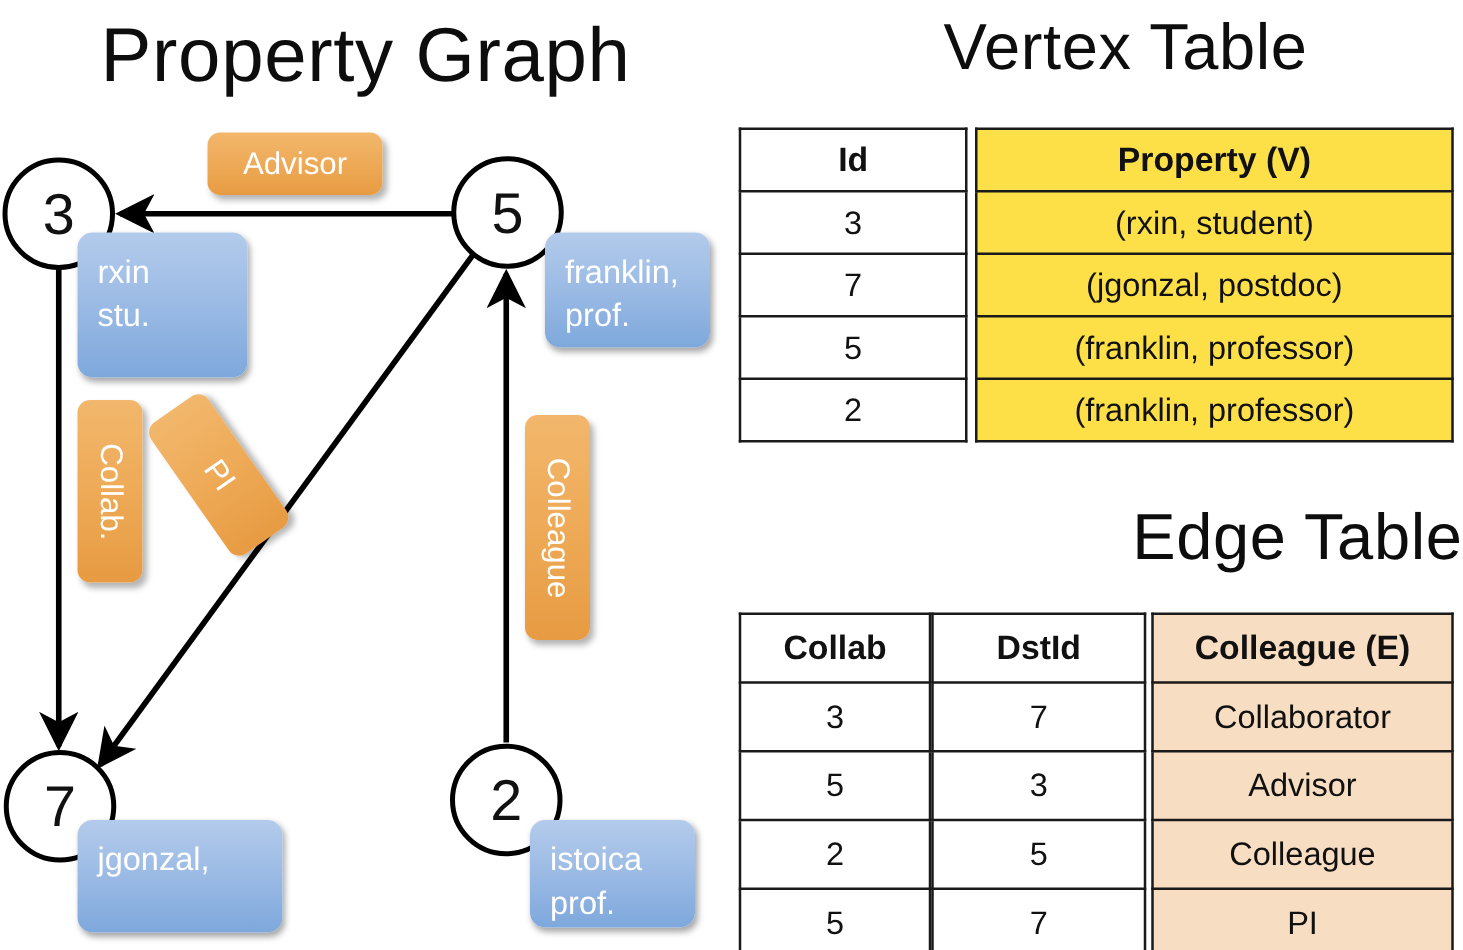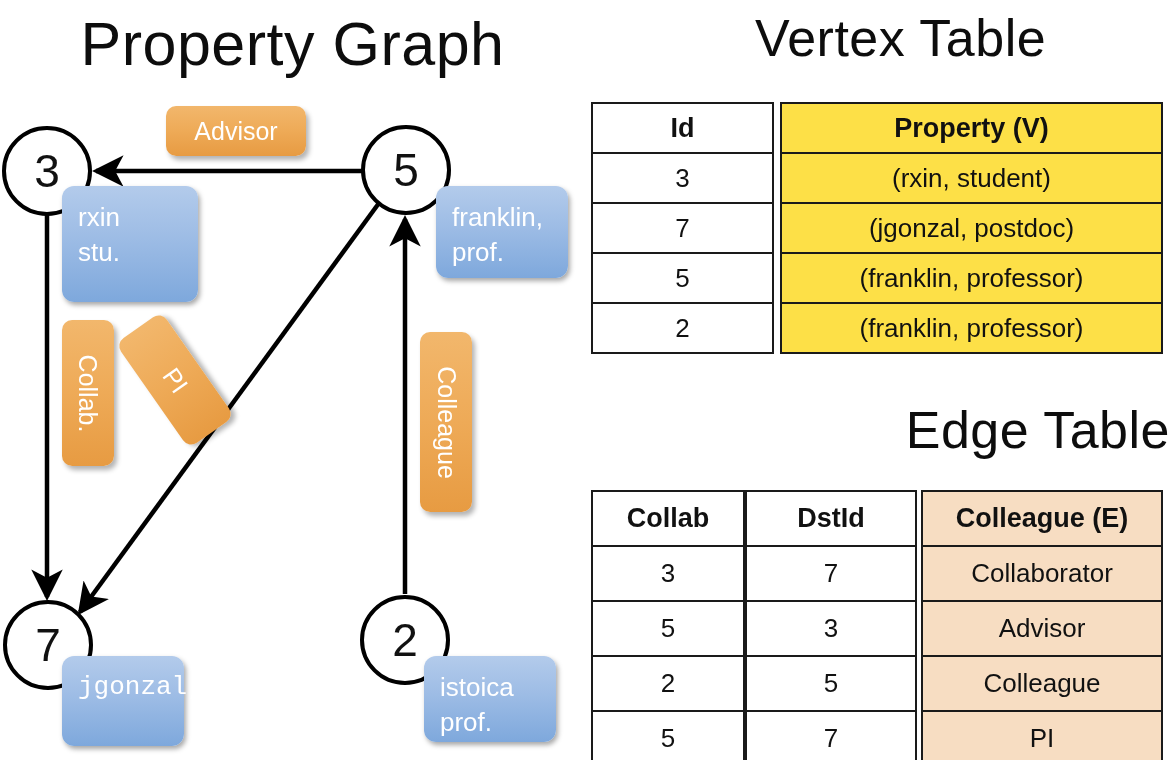--- a/index.html
+++ b/index.html
@@ -28,21 +28,21 @@
   #node-2{left:360px;top:595px;}
 
   
   .vbox{position:absolute;border-radius:12px;box-sizing:border-box;
         background:linear-gradient(to bottom,#b3cbeb 0%,#9dbce5 45%,#7ea8dc 100%);
         box-shadow:2px 3px 5px rgba(0,0,0,.35);
         color:#fff;font-size:26px;font-weight:300;line-height:1.35;
         padding:14px 16px 10px 16px;}
   #vbox-rxin    {left:62px; top:186px;width:136px;height:116px;}
   #vbox-franklin{left:436px;top:186px;width:132px;height:92px;}
-  #vbox-jgonzal {left:62px; top:656px;width:122px;height:90px;font-family:Liberation Mono, monospace;}
+  #vbox-jgonzal {left:62px; top:656px;width:164px;height:90px;}
   #vbox-istoica {left:424px;top:656px;width:132px;height:86px;}
 
   
   .ebox{position:absolute;border-radius:10px;box-sizing:border-box;
         background:linear-gradient(to bottom,#f2b76c 0%,#eeaa57 50%,#e79b42 100%);
         box-shadow:3px 4px 5px rgba(0,0,0,.3);
         color:#fff;font-size:25px;font-weight:300;
         display:flex;align-items:center;justify-content:center;white-space:nowrap;}
   #ebox-advisor  {left:166px;top:106px;width:140px;height:50px;}
   #ebox-collab   {left:62px; top:320px;width:52px;height:146px;}

